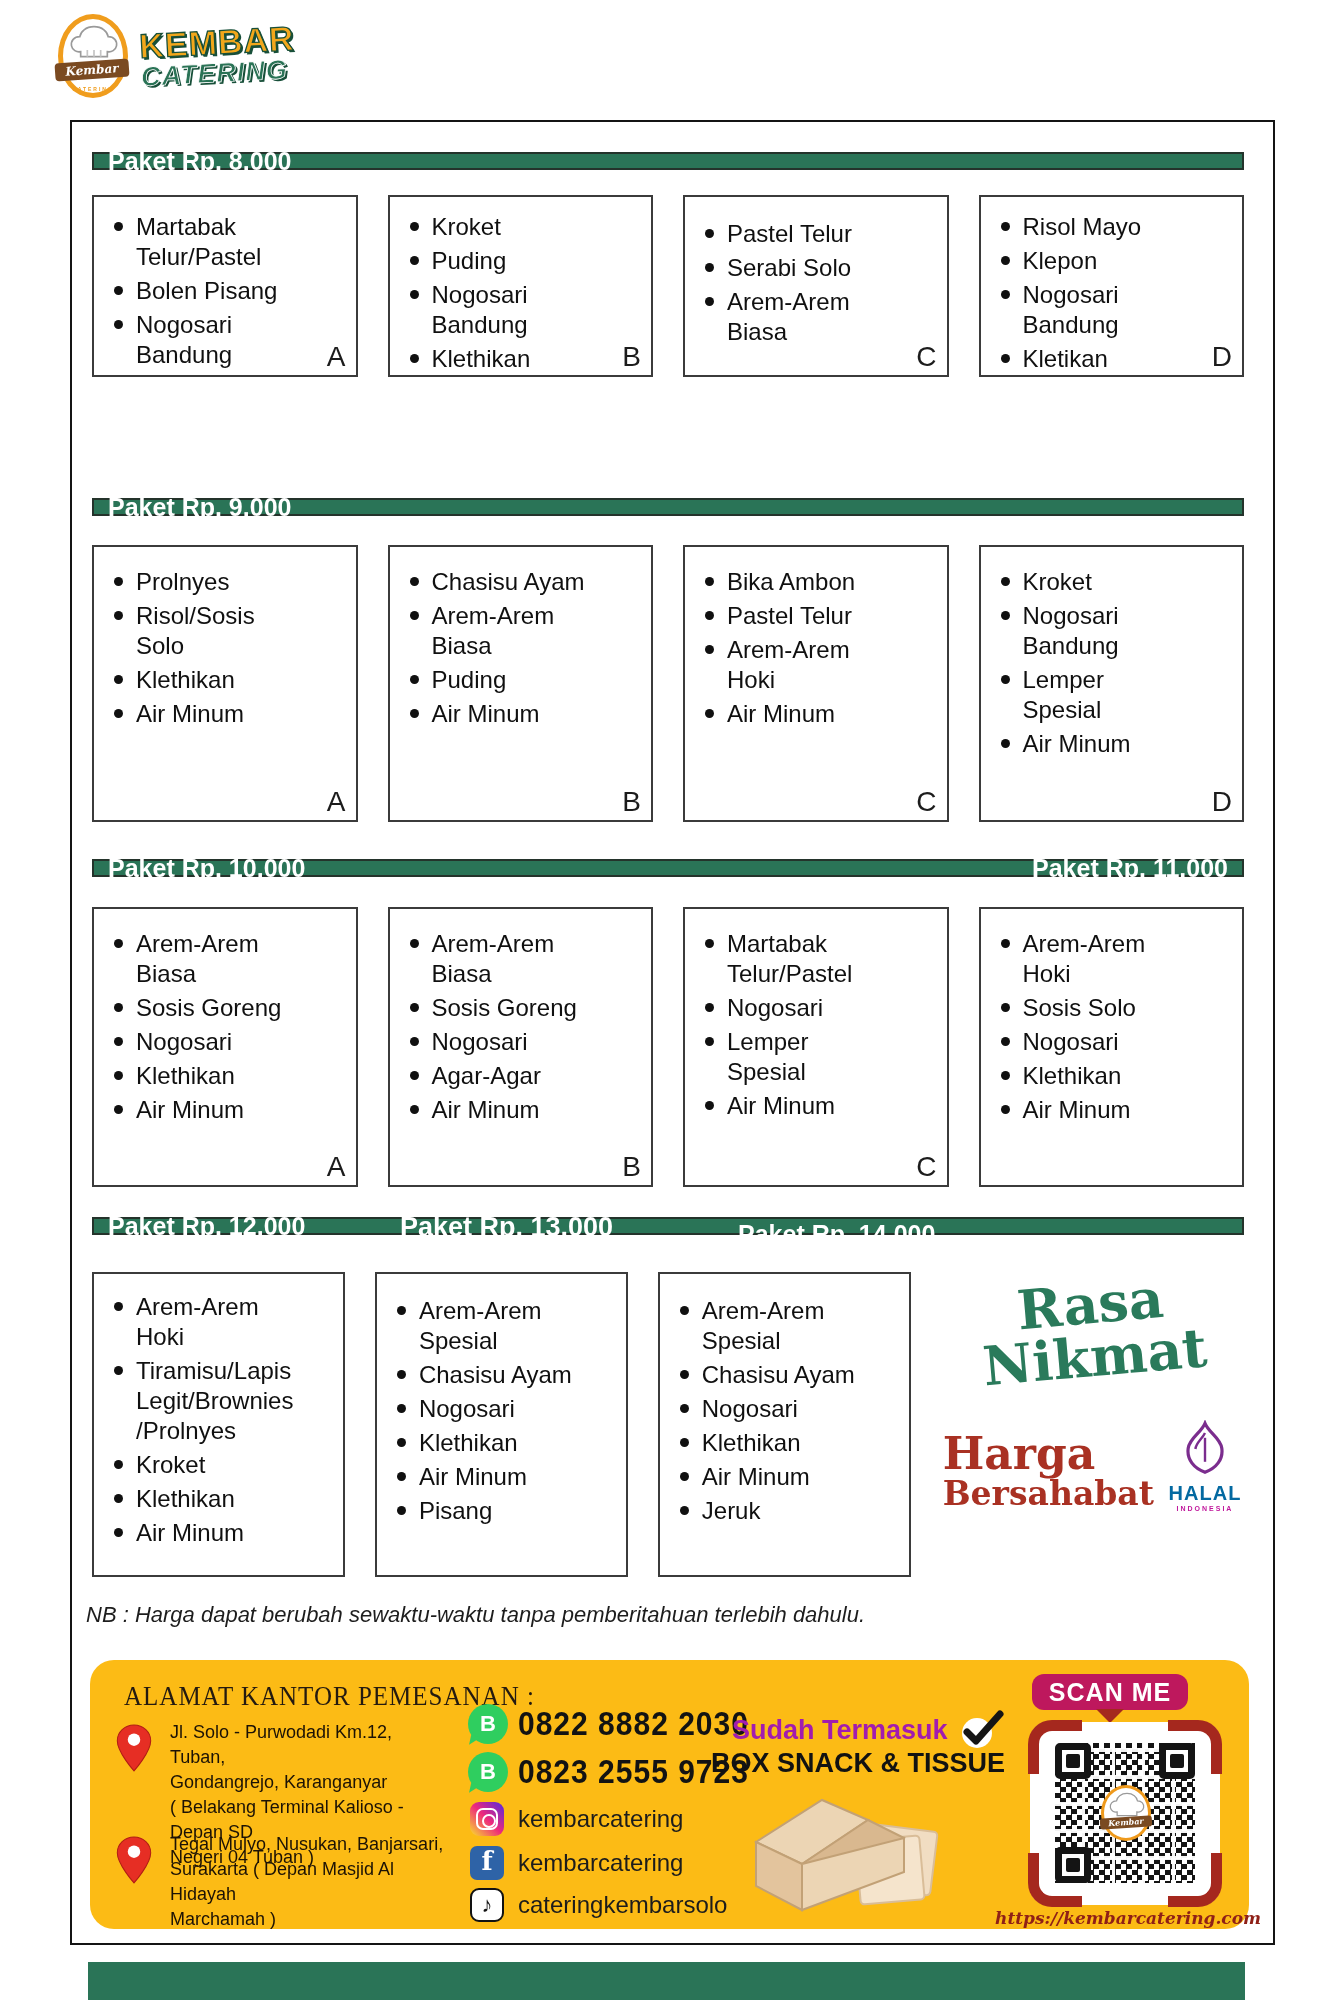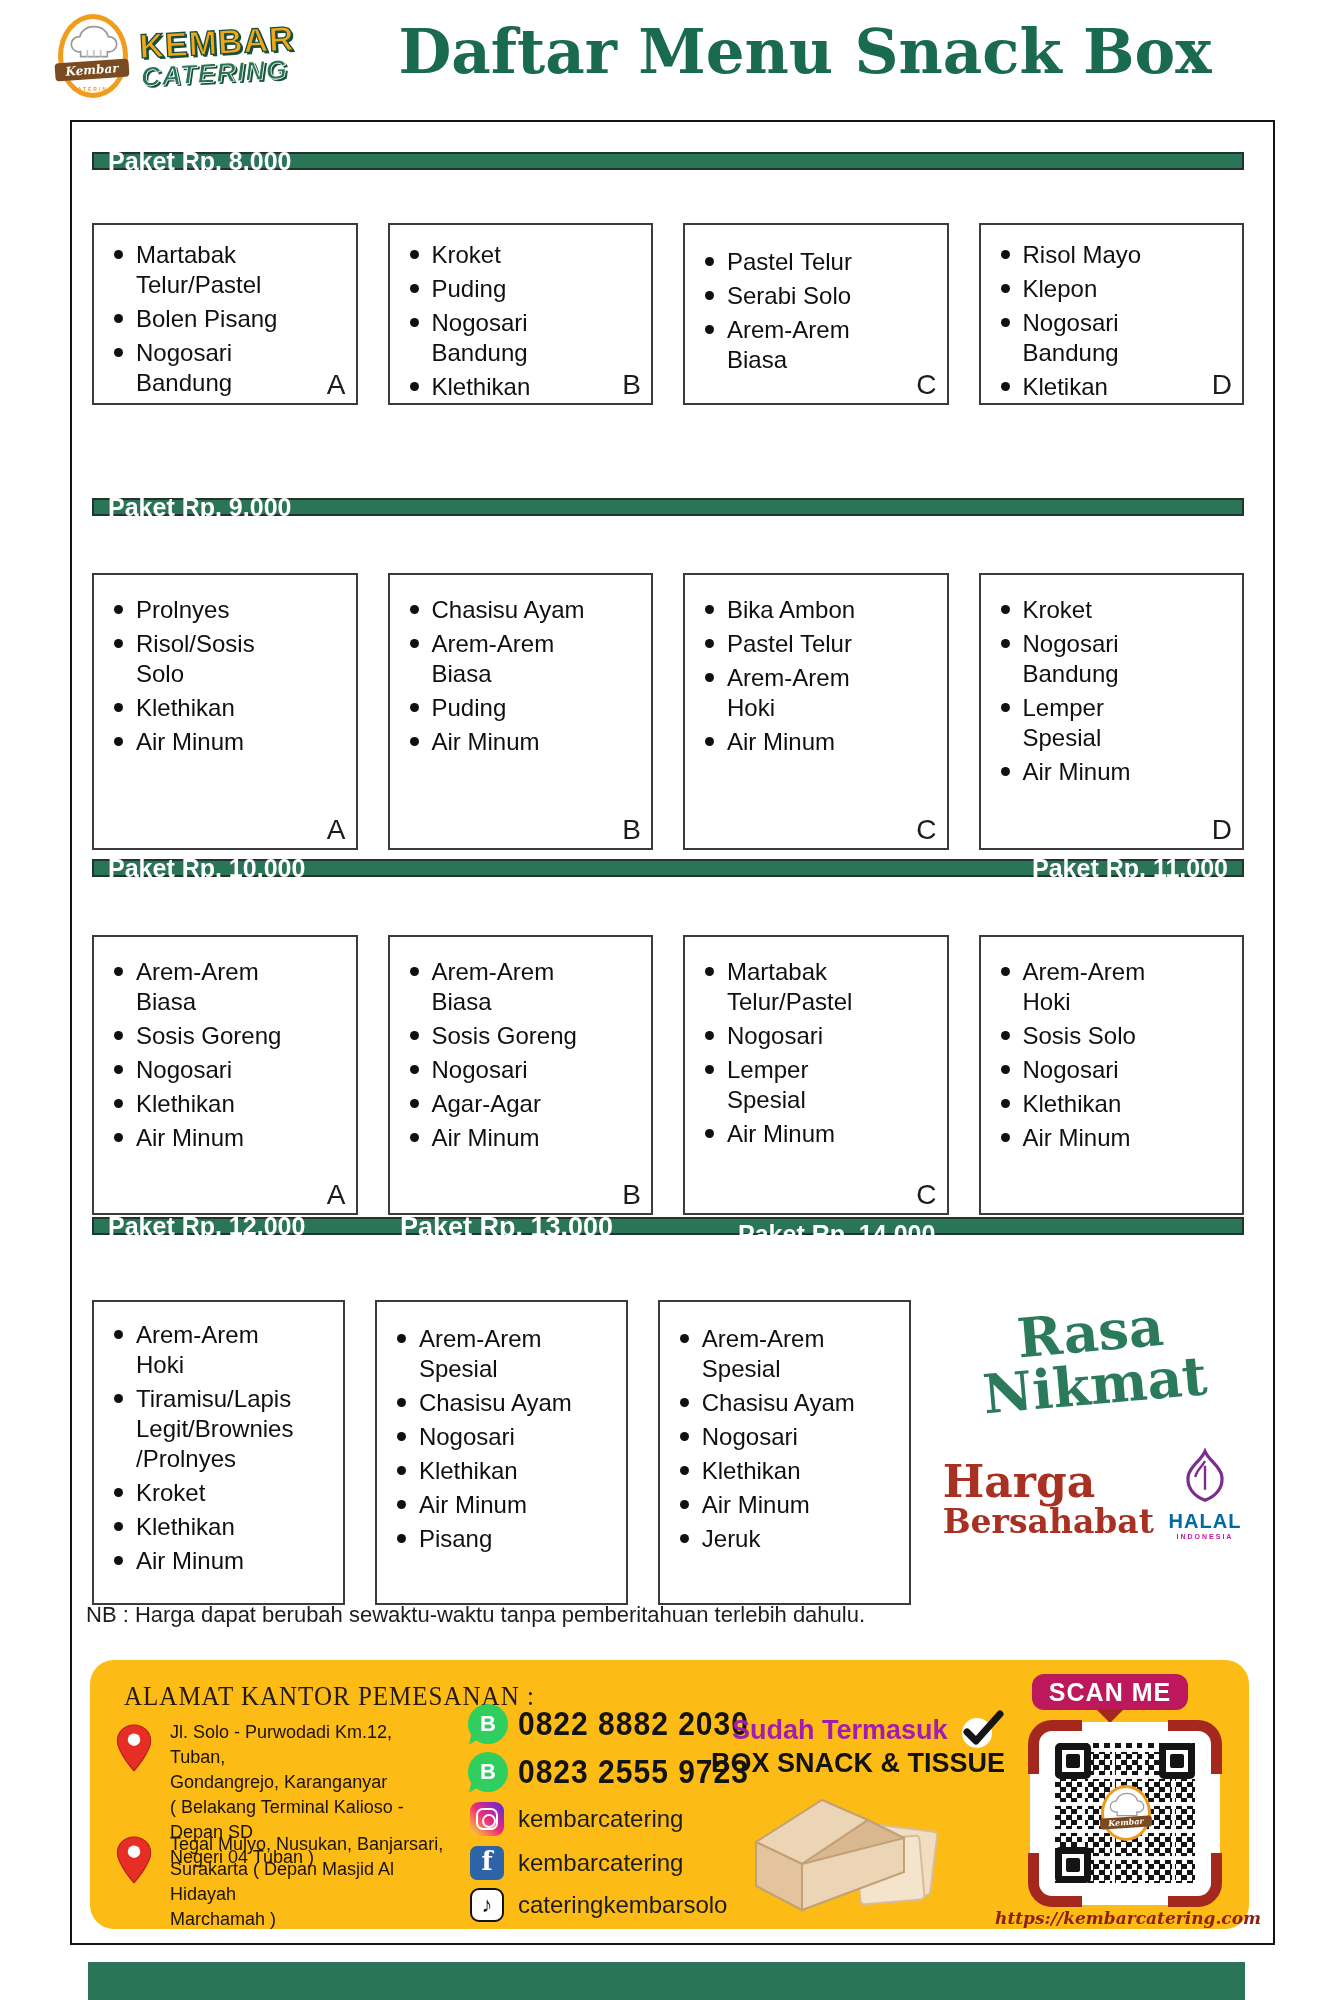--- a/index.html
+++ b/index.html
@@ -23,41 +23,41 @@
 
   
   .content-box { position:absolute; left:70px; top:120px; width:1205px; height:1825px; border:2px solid #141414; background:#fff; }
 
   .bar { position:absolute; left:20px; width:1152px; height:18px; background:#2a7457; border:2px solid #24332b;
          color:#fff; font-weight:700; font-size:25px; display:flex; align-items:center; padding-left:14px; }
   .bar .right-label { margin-left:auto; padding-right:14px; }
   .bar .mid-label { position:absolute; left:306px; top:-7px; font-size:27px; }
   .bar .third-label { position:absolute; left:644px; top:1px; }
 
-  .row { position:absolute; left:20px; width:1152px; display:grid; grid-template-columns:repeat(4,1fr); gap:30px;margin-top:28px; }
+  .row { position:absolute; left:20px; width:1152px; display:grid; grid-template-columns:repeat(4,1fr); gap:30px; }
   .mbox { position:relative; border:2px solid #3b3b3b; background:#fff; padding:15px 8px 6px 12px; }
   .mbox ul { list-style:none; }
   .mbox li { position:relative; padding-left:30px; font-size:24px; line-height:30px; color:#101010;
              white-space:pre-line; margin-bottom:4px; }
   .mbox li::before { content:""; position:absolute; left:8px; top:10px; width:9px; height:9px; border-radius:50%; background:#101010; }
   .box-letter { position:absolute; right:10px; bottom:2px; font-size:28px; color:#1c1c1c; }
 
   
   .promo { position:relative; }
   .rasa { margin-top:6px; text-align:center; font-family:"DejaVu Serif",serif; font-weight:700;
           font-size:54px; line-height:0.98; color:#2a7a5b; transform:rotate(-5deg); white-space:pre-line; }
   .harga-row { display:flex; align-items:flex-end; margin-top:36px; padding-left:2px; }
   .harga-txt { font-family:"DejaVu Serif",serif; font-weight:700; color:#a93123; }
   .harga-l1 { font-size:44px; line-height:1.0; }
   .harga-l2 { font-size:33px; line-height:1.1; }
   .halal { margin-left:12px; text-align:center; width:78px; }
   .halal-l1 { font-size:20px; font-weight:800; color:#0369a1; letter-spacing:1px; }
   .halal-l2 { font-size:7px; font-weight:700; color:#c1189c; letter-spacing:2px; }
 
-  .nb { position:absolute; left:14px; font-size:22px; color:#1d1d1d; }
+  .nb { position:absolute; left:14px; font-style:italic; font-size:22px; color:#1d1d1d; }
 
   
   .footer { position:absolute; left:18px; top:1538px; width:1159px; height:269px; background:#fcbb15; border-radius:24px; }
   .addr-heading { position:absolute; left:34px; top:20px; font-family:"Liberation Serif",serif; font-size:25px;
                   letter-spacing:1px; color:#241a10; transform:scaleY(1.12); transform-origin:left top; }
   .pin { position:absolute; left:26px; }
   .addr { position:absolute; left:80px; width:282px; font-size:18px; line-height:25px; color:#1c1205; white-space:pre-line; }
 
   .wa-row { position:absolute; left:378px; display:flex; align-items:center; gap:10px; }
   .wa-icon { position:relative; width:40px; height:40px; border-radius:50%; background:#2fce5f; color:#fff;
@@ -120,21 +120,20 @@
         <path d="M22 32 L22 40 M30 32 L30 40 M38 32 L38 40" stroke="#c4c4c4" stroke-width="2"></path>
       </svg>
       <div class="ribbon">Kembar</div>
       <div class="badge-sub">CATERING</div>
     </div>
     <div class="wordmark">
       <div class="wm-top">KEMBAR</div>
       <div class="wm-bottom">CATERING</div>
     </div>
   </div>
-  <div class="page-title">Daftar Menu Snack Box</div>
 
   <div class="content-box">
 
     <div class="bar" style="top:30px;">
       <span>Paket Rp. 8.000</span>
     </div>
     <div class="row" style="top:73px;">
       <div class="mbox" style="height:182px;">
         <ul>
           <li class="mi">Martabak

